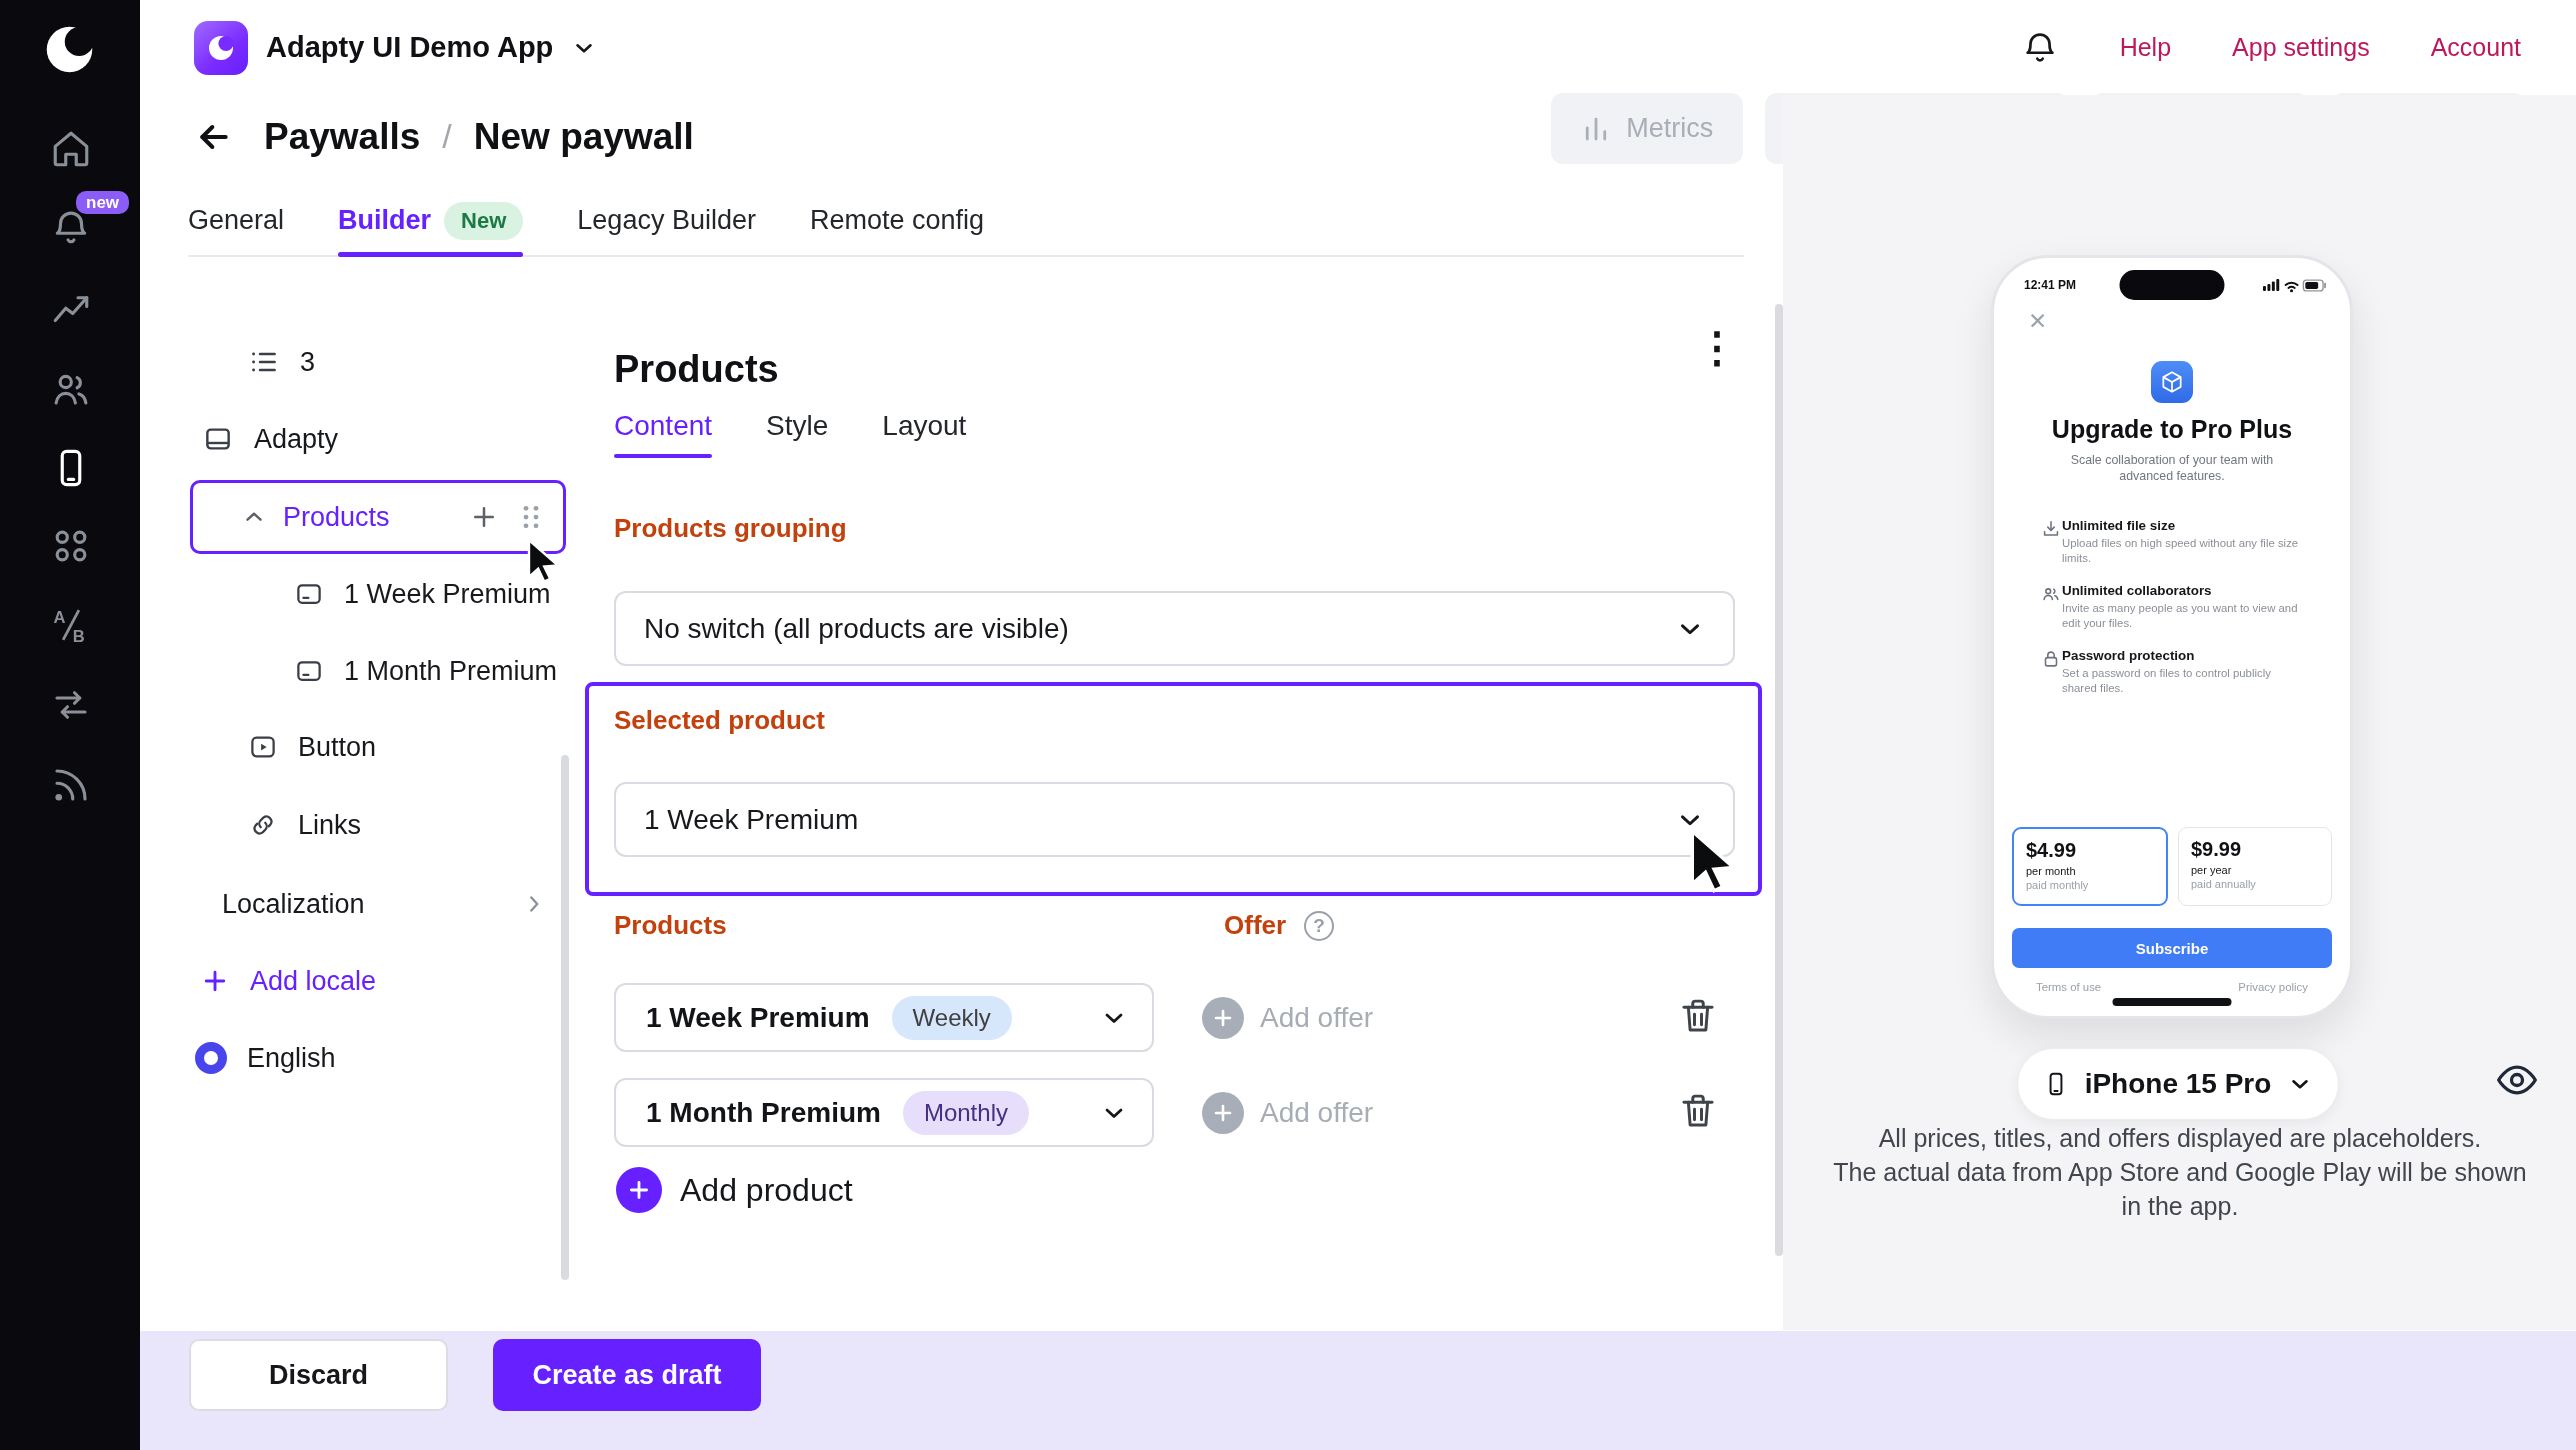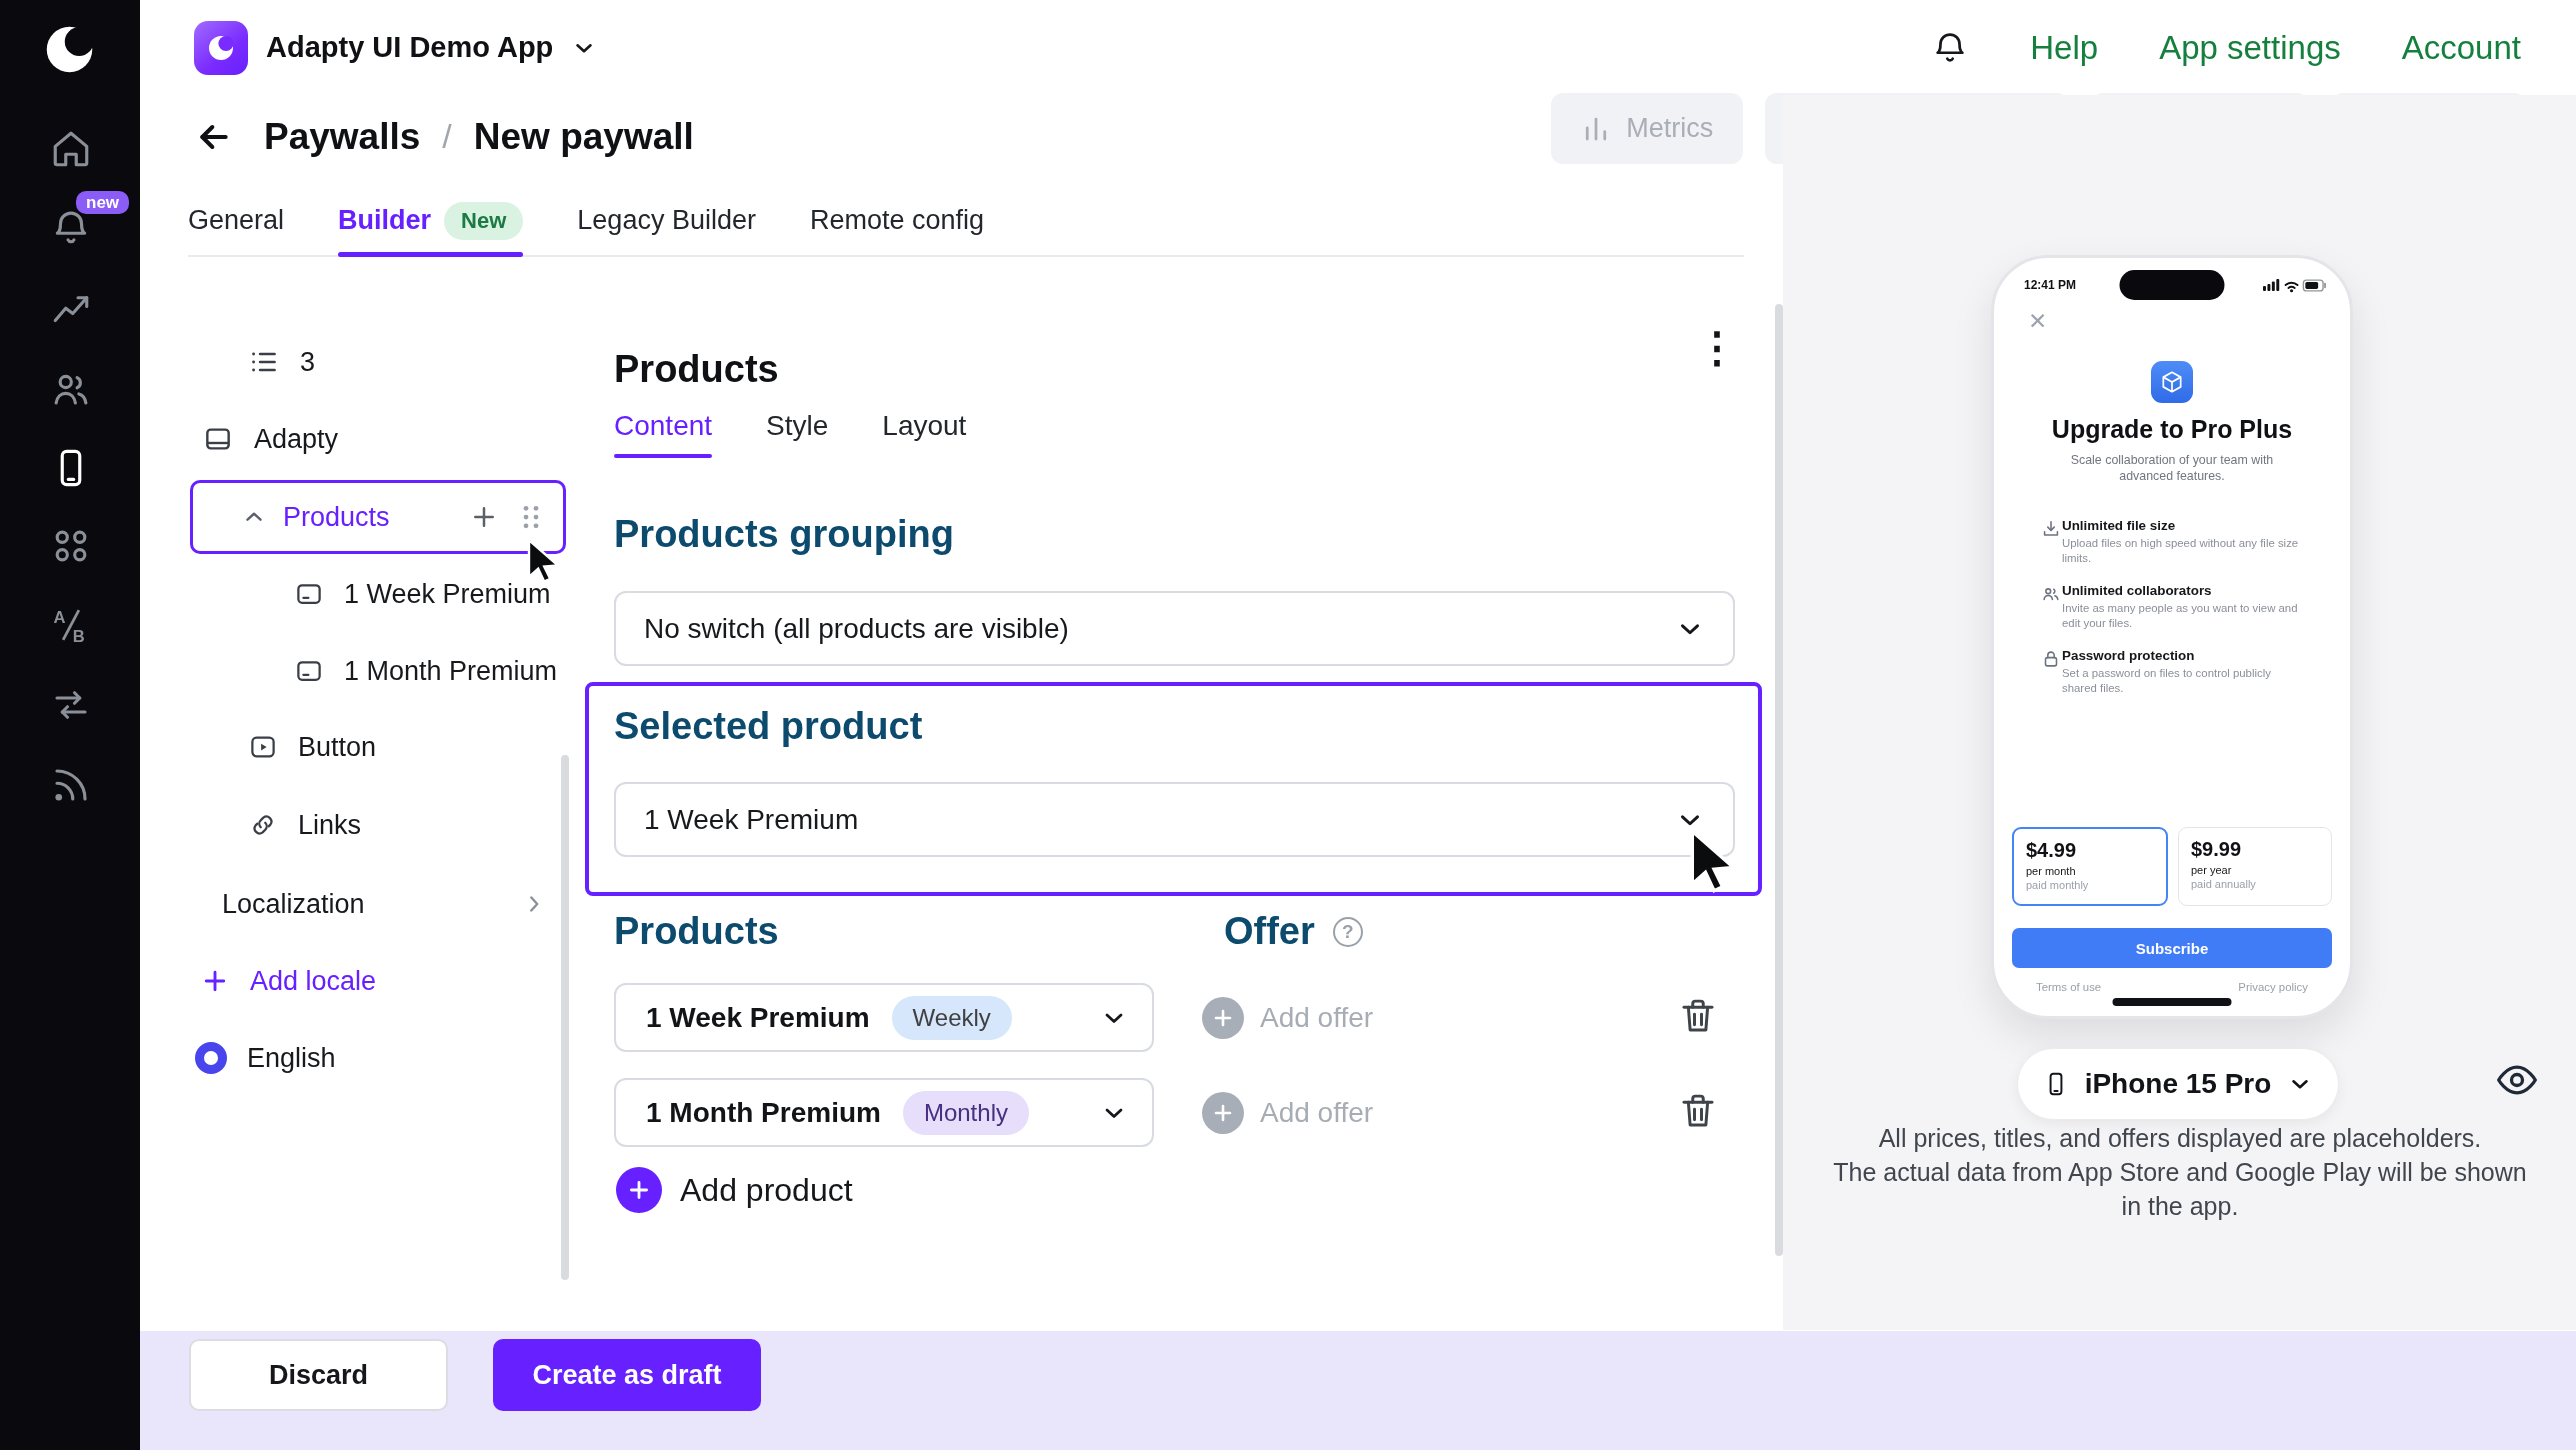--- a/index.html
+++ b/index.html
@@ -17,21 +17,21 @@
   .new-badge{position:absolute;top:-16px;left:26px;background:#8B5CF6;color:#fff;font-size:17px;
              font-weight:600;padding:3px 10px;border-radius:10px;line-height:1;}
 
   
   .topbar{position:absolute;left:140px;top:0;width:2436px;height:95px;background:#fff;}
   .app-select{position:absolute;left:54px;top:14px;height:67px;display:flex;align-items:center;gap:18px;}
   .app-logo{width:54px;height:54px;border-radius:14px;background:linear-gradient(140deg,#A06BFF 0%,#7A2BFF 60%,#6720FF 100%);
             display:grid;place-items:center;}
   .app-name{font-size:29px;font-weight:700;color:#101114;}
   .top-right{position:absolute;right:55px;top:0;height:95px;display:flex;align-items:center;gap:61px;}
-  .top-link{font-size:33px;color:#15803d;font-weight:500;}
+  .top-link{font-size:25px;color:#be185d;font-weight:500;}
 
   
   .crumbs{position:absolute;left:194px;top:95px;height:83px;display:flex;align-items:center;gap:22px;}
   .crumb{font-size:37px;font-weight:700;color:#101114;}
   .crumb-sep{font-size:34px;color:#A2A7AE;font-weight:400;}
   .head-actions{position:absolute;right:50px;top:93px;display:flex;gap:22px;}
   .ghost-btn{height:71px;display:flex;align-items:center;gap:15px;padding:0 30px;background:#F1F2F5;
              color:#A9AEB7;border-radius:12px;font-size:27px;font-weight:500;cursor:default;}
 
   
@@ -51,21 +51,21 @@
   .purple{color:#6720FF;}
   .radio{width:32px;height:32px;border-radius:50%;border:9px solid #4845EC;background:#fff;}
   .scrollbar{position:absolute;width:8px;background:#D9DBDF;border-radius:4px;}
 
   
   .editor-title{position:absolute;left:614px;top:323px;font-size:38px;font-weight:700;color:#101114;}
   .ctabs{position:absolute;left:614px;top:410px;display:flex;gap:54px;}
   .ctab{position:relative;font-size:28px;color:#23262B;padding-bottom:16px;}
   .ctab.active{color:#6720FF;font-weight:500;}
   .ctab.active::after{content:"";position:absolute;left:0;right:0;bottom:0;height:4px;background:#6720FF;border-radius:2px;}
-  .sec-label{font-size:38px;font-weight:700;color:#0c4a6e;white-space:nowrap;}
+  .sec-label{font-size:26px;font-weight:700;color:#c2410c;white-space:nowrap;}
   .select{position:absolute;height:75px;display:flex;align-items:center;justify-content:space-between;
           background:#fff;border:2px solid #D8DBE1;border-radius:12px;padding:0 28px;font-size:28px;color:#17191D;}
   .sel-outline{position:absolute;left:585px;top:682px;width:1177px;height:214px;border:4px solid #6720FF;border-radius:8px;}
   .pill-badge{font-size:24px;font-weight:500;padding:8px 21px;border-radius:990px;white-space:nowrap;}
   .badge-weekly{background:#D6E6FB;color:#404040;}
   .badge-monthly{background:#E6DEFA;color:#46307F;}
   .prod-box{position:absolute;left:614px;width:540px;height:69px;background:#fff;border:2px solid #D8DBE1;
             border-radius:12px;display:flex;align-items:center;padding:0 24px 0 30px;}
   .prod-name{font-size:28px;font-weight:700;color:#121418;white-space:nowrap;}
   .addoffer{position:absolute;display:flex;align-items:center;gap:16px;color:#A7ADB5;font-size:28px;font-weight:500;}

